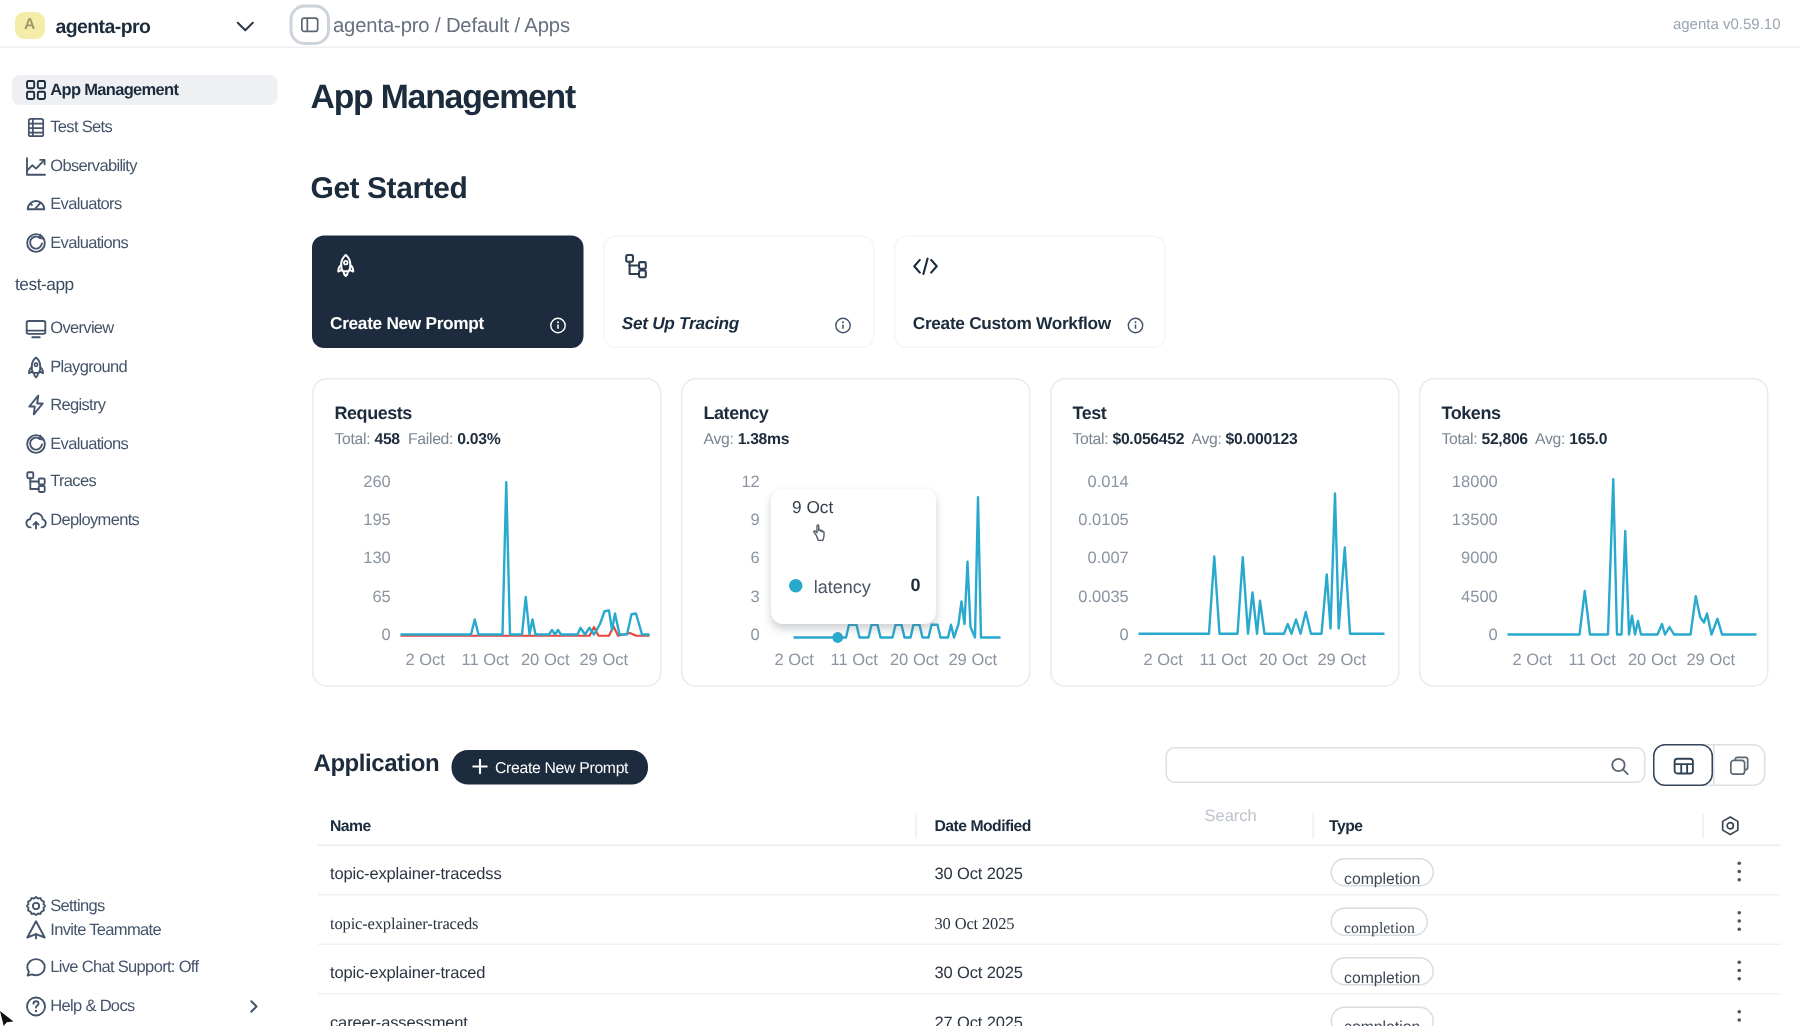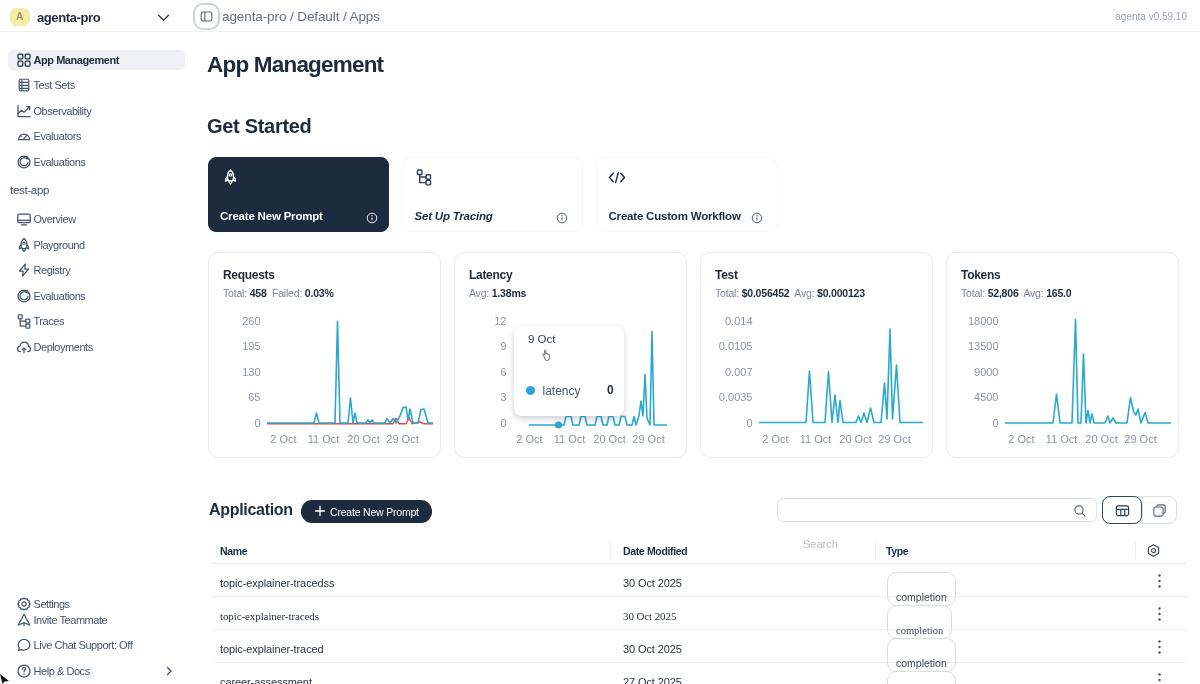--- a/index.html
+++ b/index.html
@@ -49,21 +49,21 @@
 #toggle .seg1 { position:absolute; left:-1px; top:-1px; width:40px; height:28px; border:1.8px solid #34465a; border-radius:8px; background:#fff; }
 #toggle .d { position:absolute; left:39px; top:0px; width:1px; height:26px; background:#dcdfe4; }
 
 #tbl { position:absolute; left:212px; top:538px; width:975px; }
 .th { position:absolute; top:7px; height:25px; font-size:10.5px; font-weight:600; letter-spacing:-0.35px; color:#1c2c3c; }
 #tbl .hdr { position:absolute; left:0; top:0; width:975px; height:25.5px; border-bottom:1px solid #e9ebee; }
 #tbl .hsep { position:absolute; top:4px; width:1px; height:17px; background:#eceef1; }
 .row { position:absolute; left:0; width:975px; height:33.3px; border-bottom:1px solid #f0f1f3;text-align:center; }
 .row .c1 { position:absolute; left:8px; top:13px; font-size:11px; letter-spacing:-0.1px; color:#2a3441; }
 .row .c2 { position:absolute; left:411px; top:13px; font-size:11px; letter-spacing:-0.1px; color:#2a3441; }
-.row .pill { position:absolute; left:675px; top:8px; height:19px; padding:16px 8px; line-height:17px; border:1px solid #d9dce1; border-radius:9.5px; font-size:10.5px; color:#3c4653; }
+.row .pill { position:absolute; left:675px; top:8px; height:19px; padding:5px 8px; line-height:17px; border:1px solid #d9dce1; border-radius:9.5px; font-size:10.5px; color:#3c4653; }
 .row .dots { position:absolute; left:941px; top:9px; }
 text { font-family:"Liberation Sans",sans-serif; }
 </style>
 </head>
 <body>
 
 <div id="topbar">
   <div id="ws">
     <div class="avatar">A</div>
     <div class="name">agenta-pro</div>

